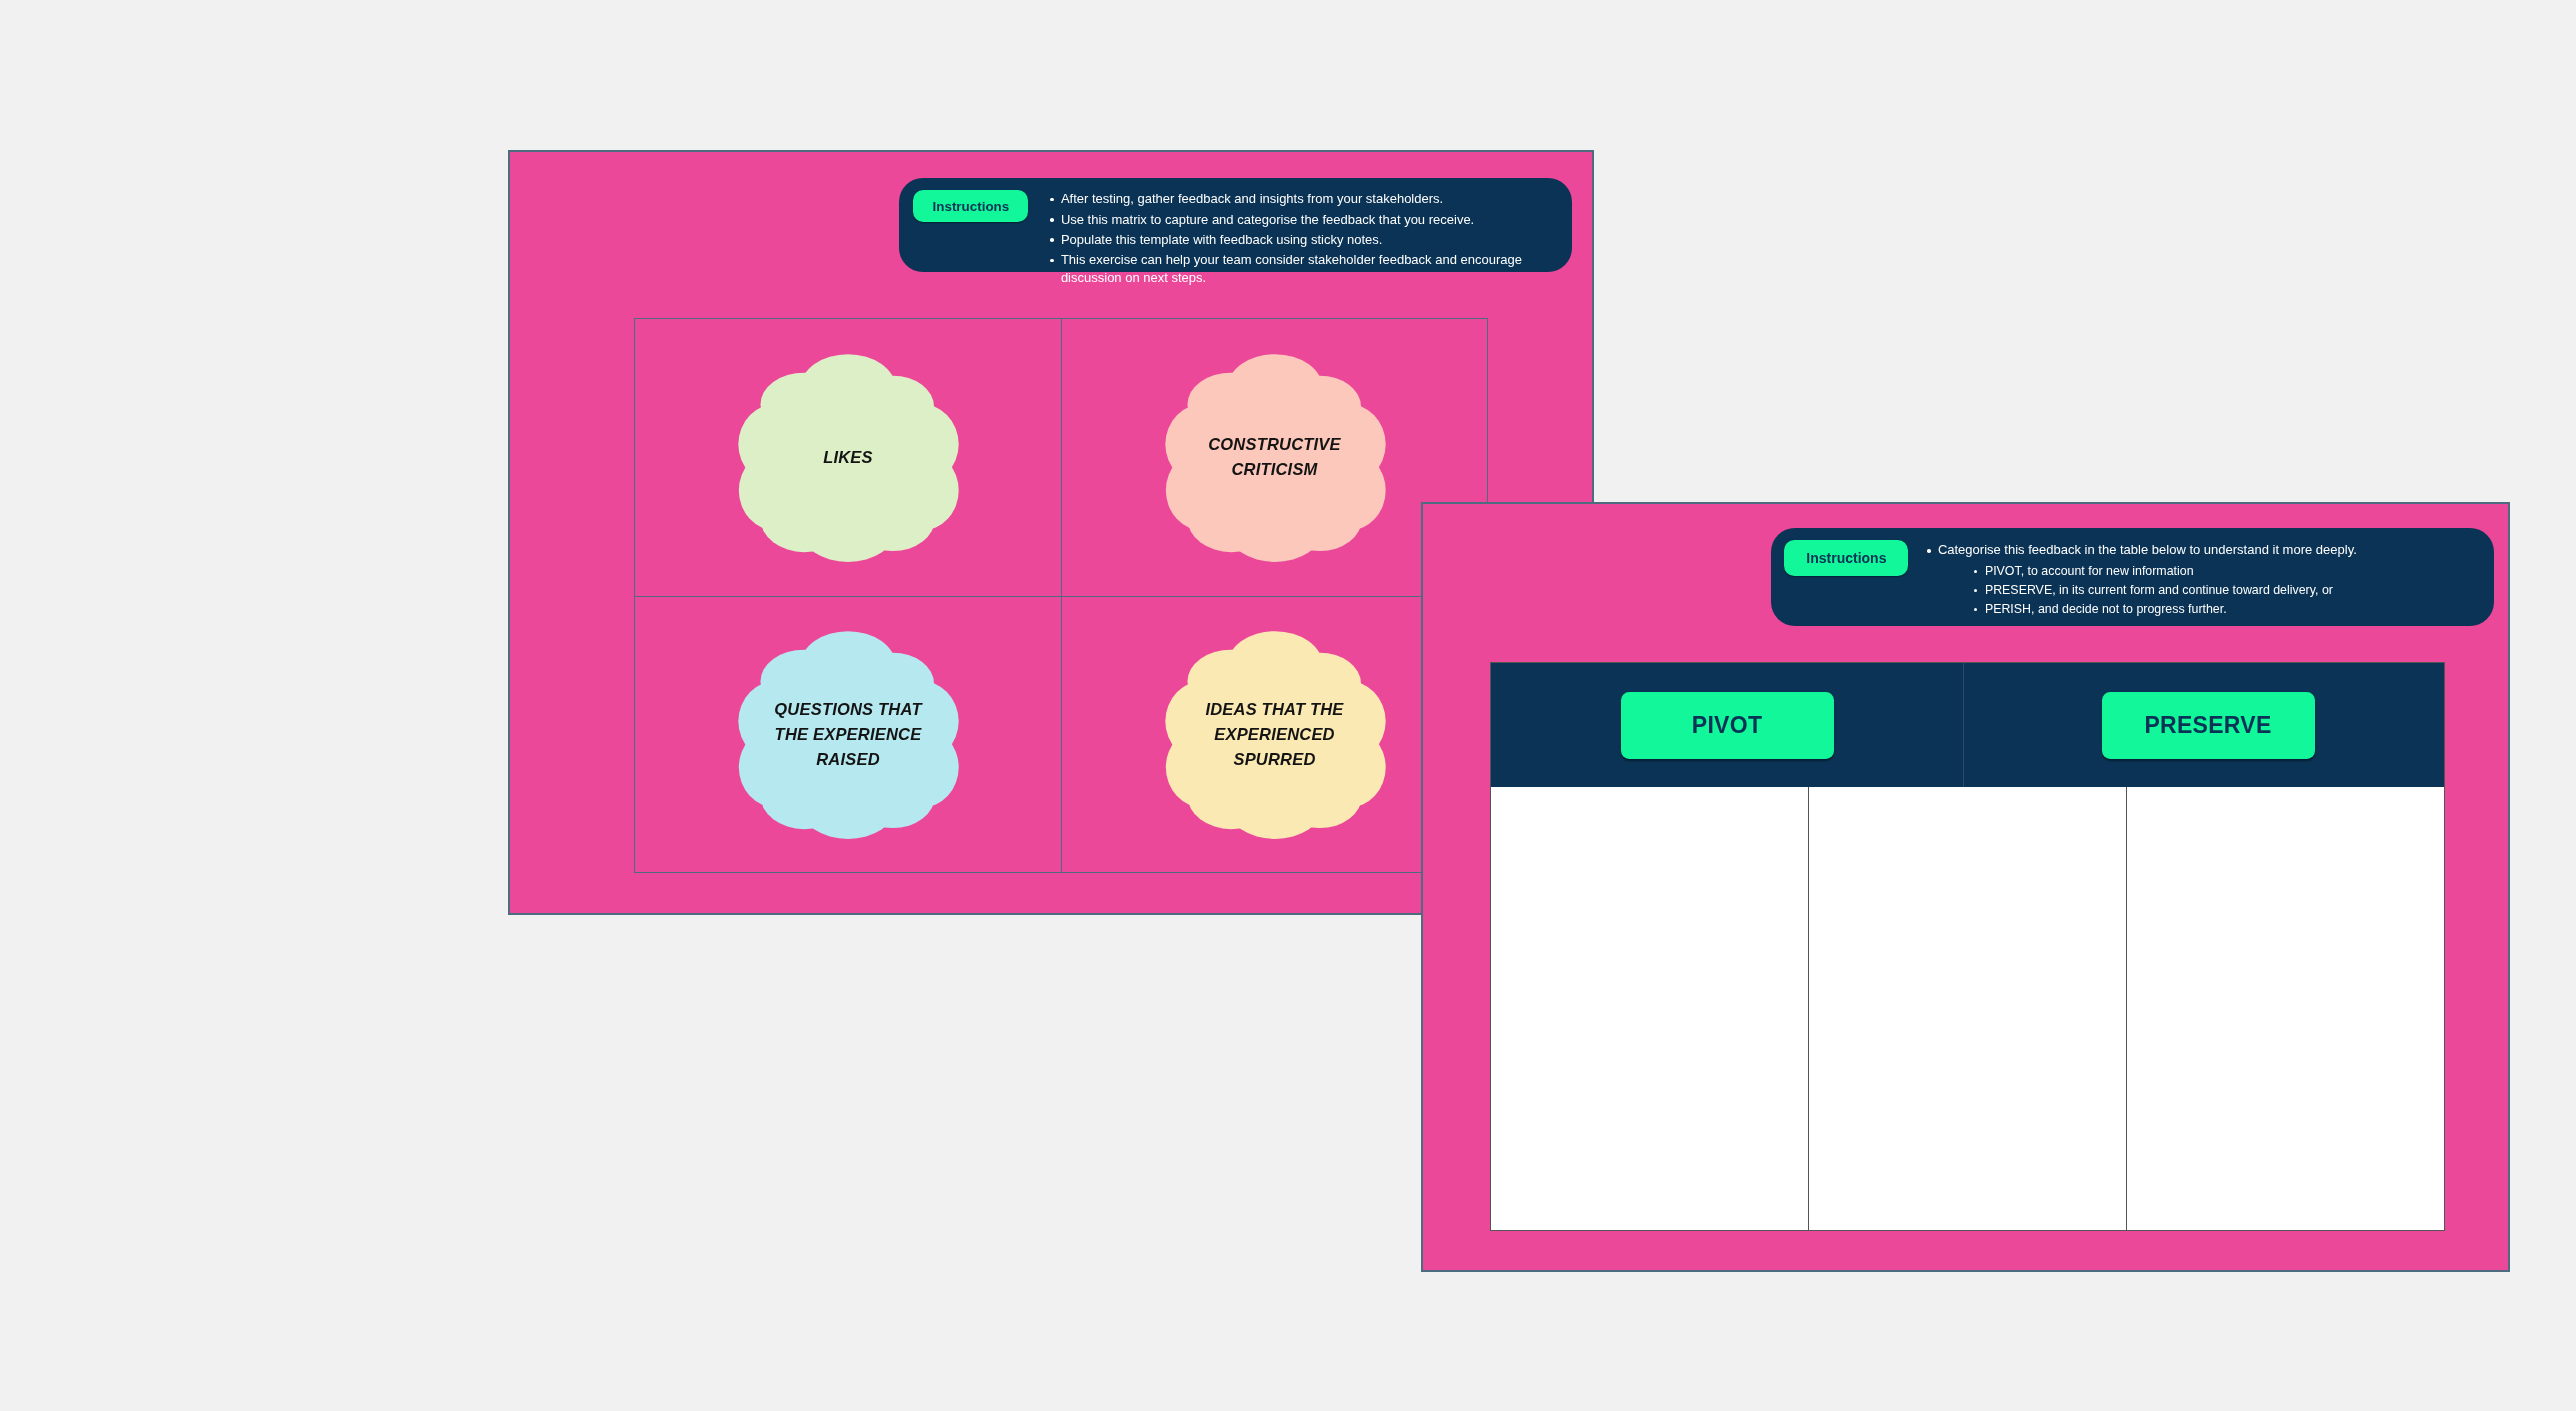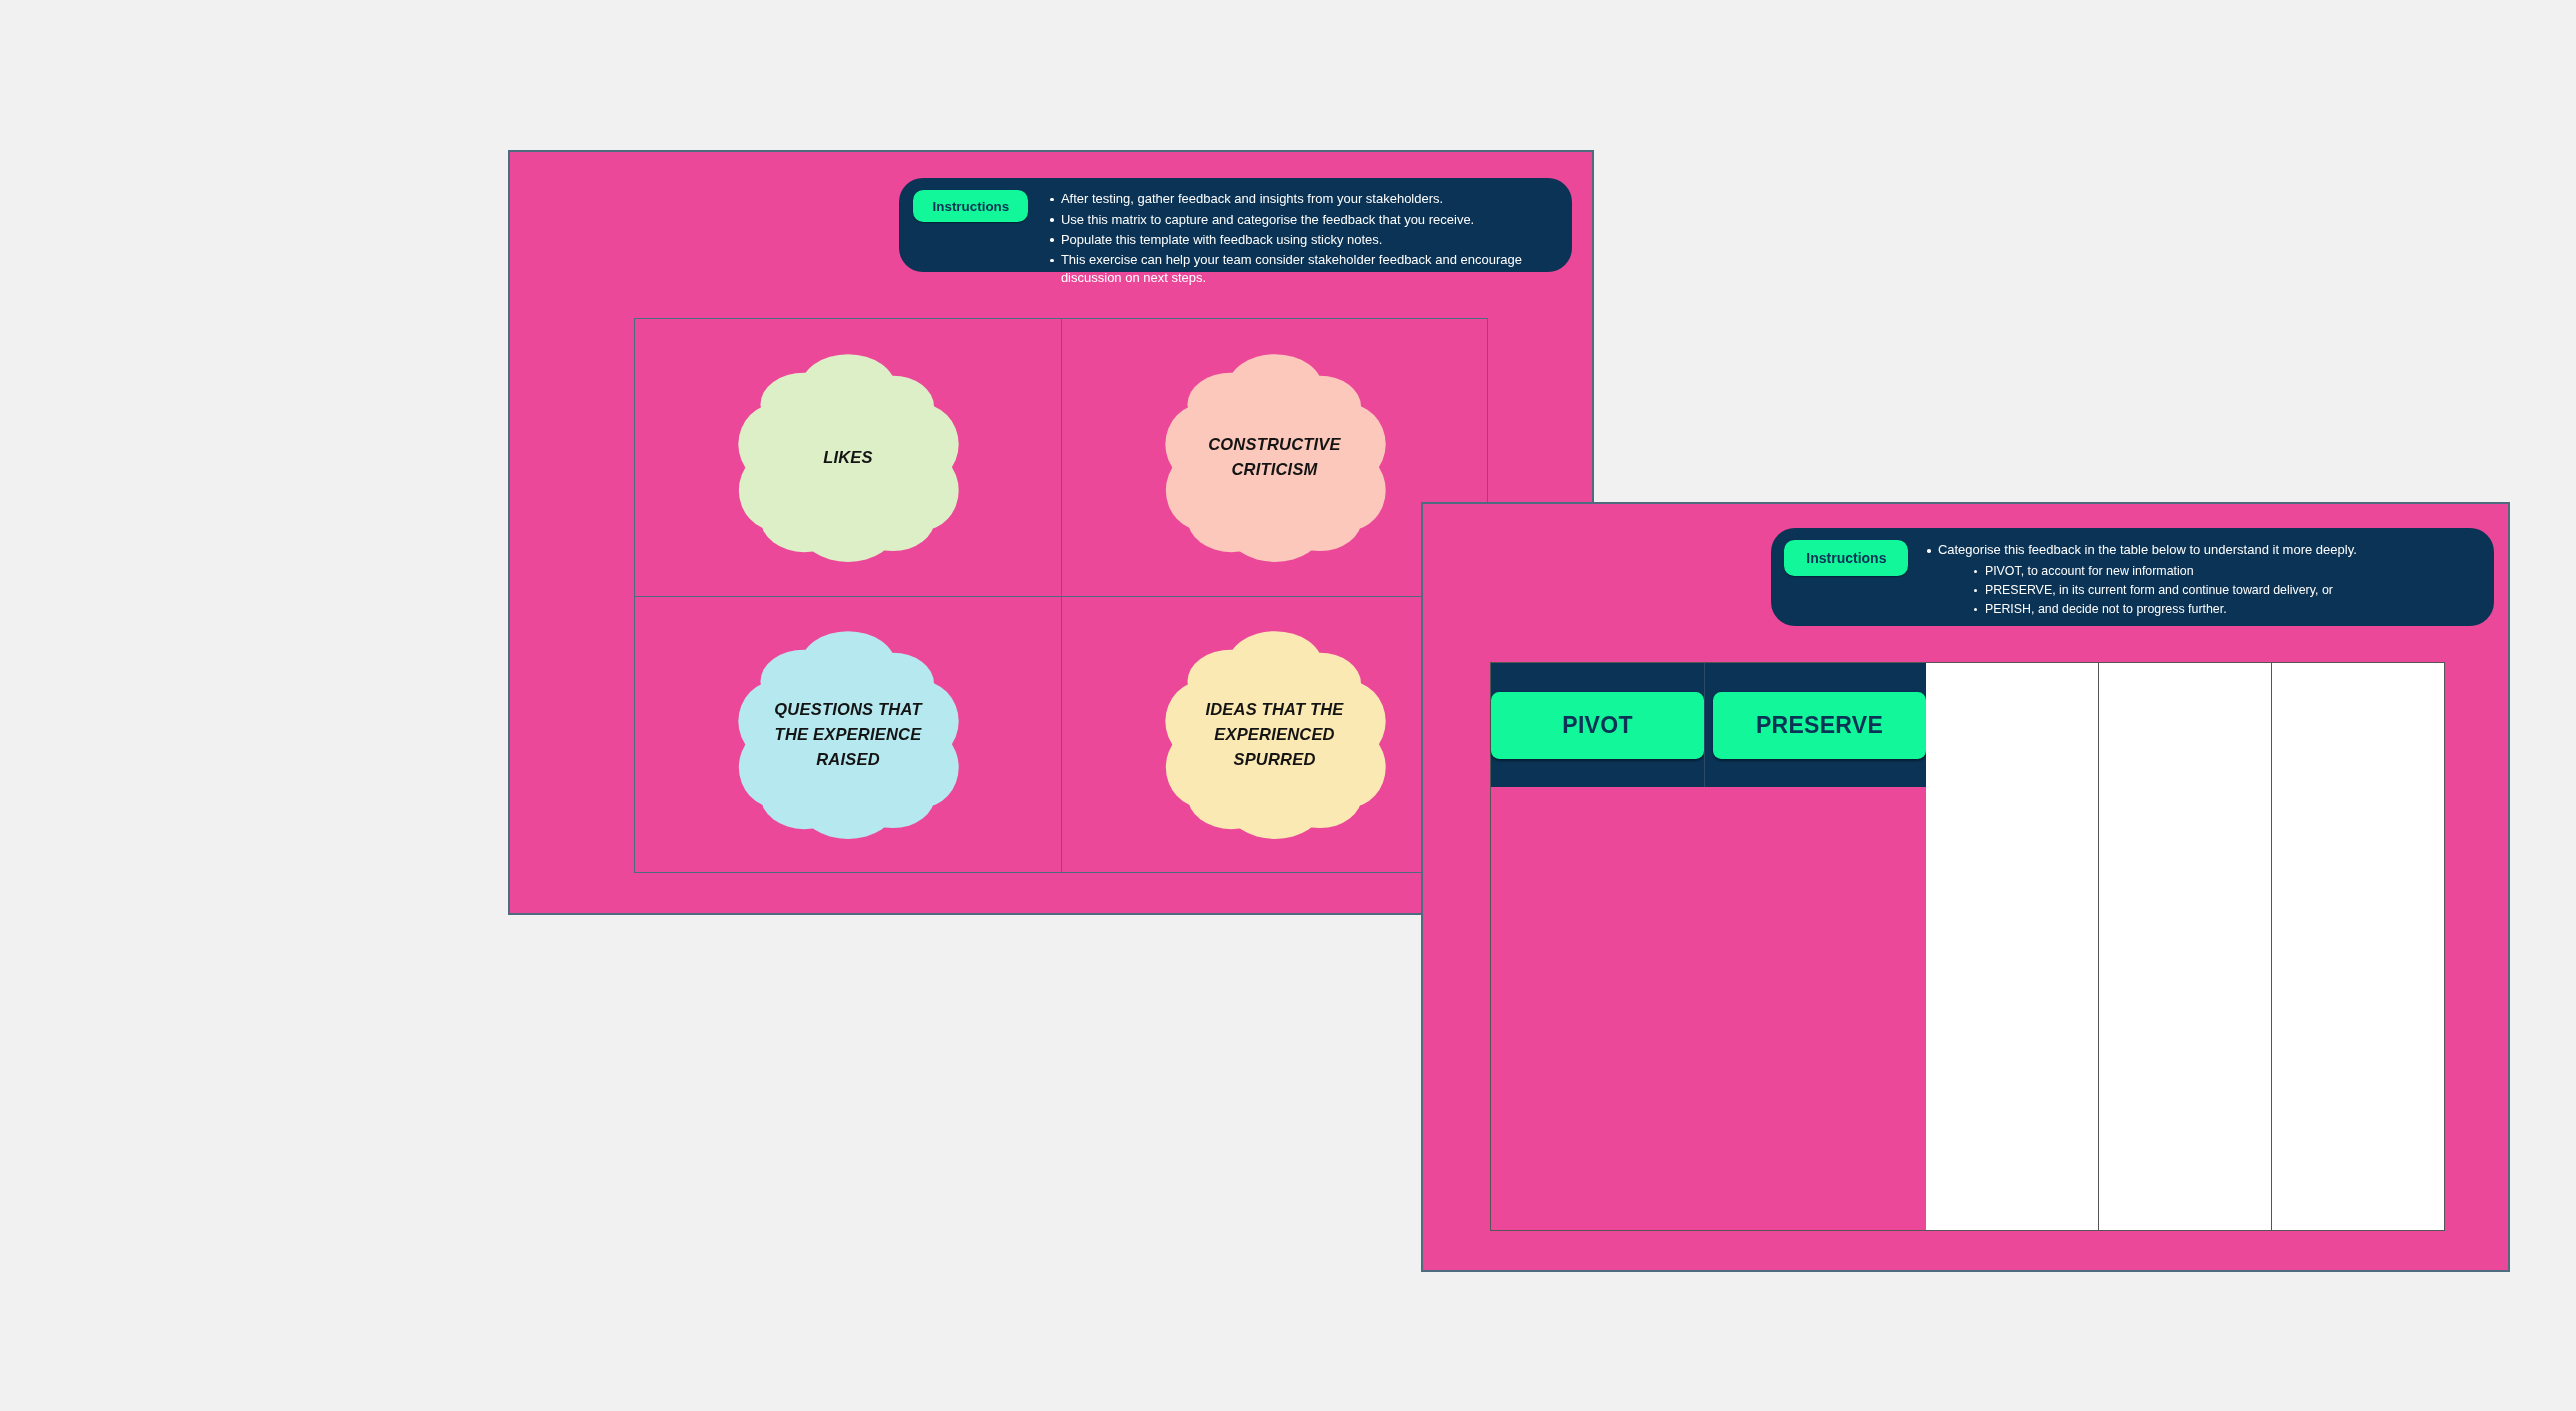--- a/index.html
+++ b/index.html
@@ -196,21 +196,21 @@
   
   #ppp-table {
     position: absolute;
     left: 67px;
     top: 158px;
     width: 955px;
     height: 569px;
     border: 1.5px solid #555555;
     box-sizing: border-box;
     display: flex;
-    flex-direction: row;
+    flex-direction: column;
   }
   #ppp-header-row {
     display: flex;
     height: 124px;
     flex: 0 0 auto;
     background: #0a3355;
   }
   #ppp-body-row {
     display: flex;
     flex: 1 1 auto;

